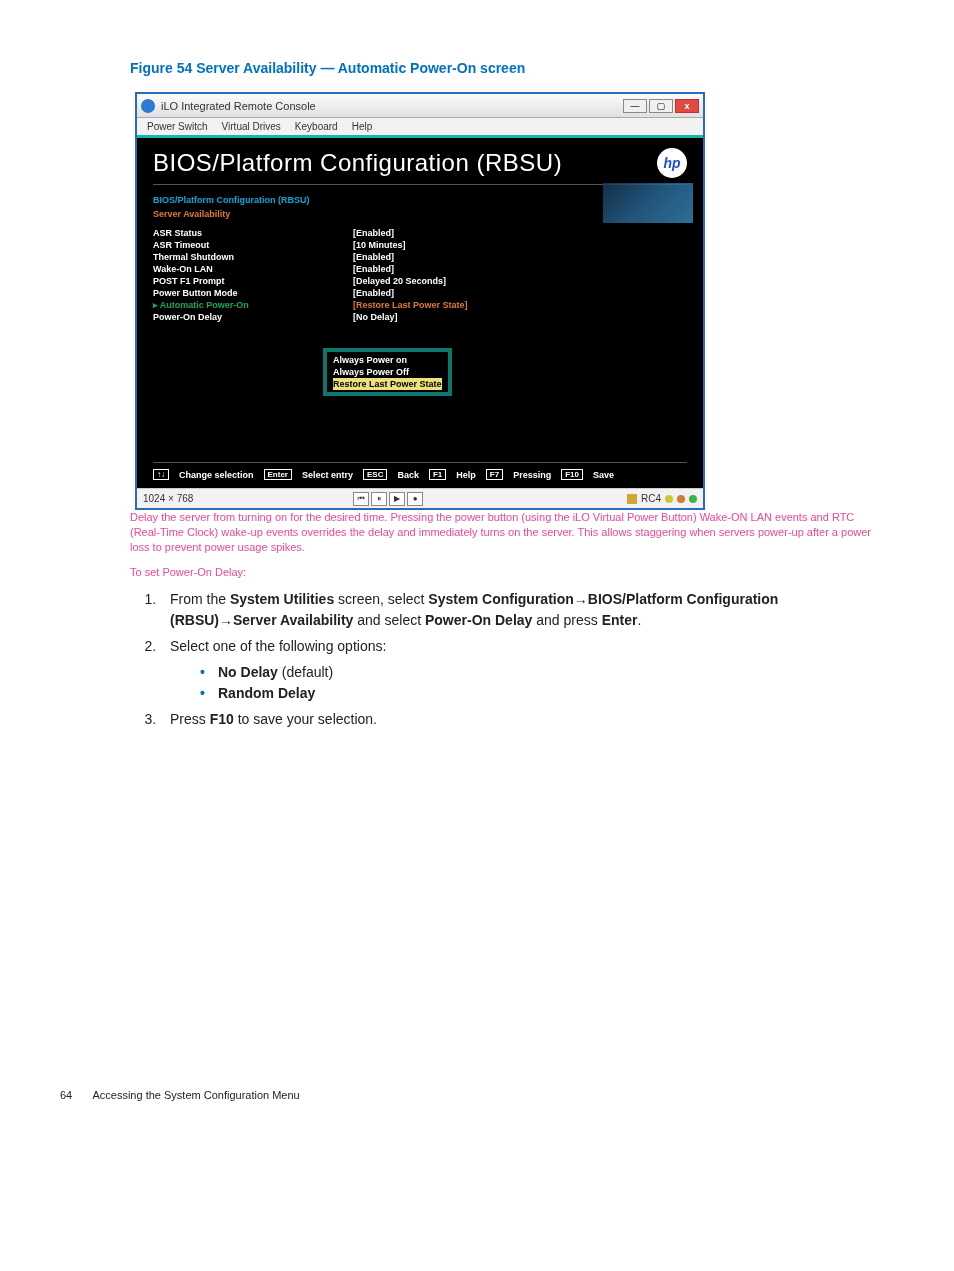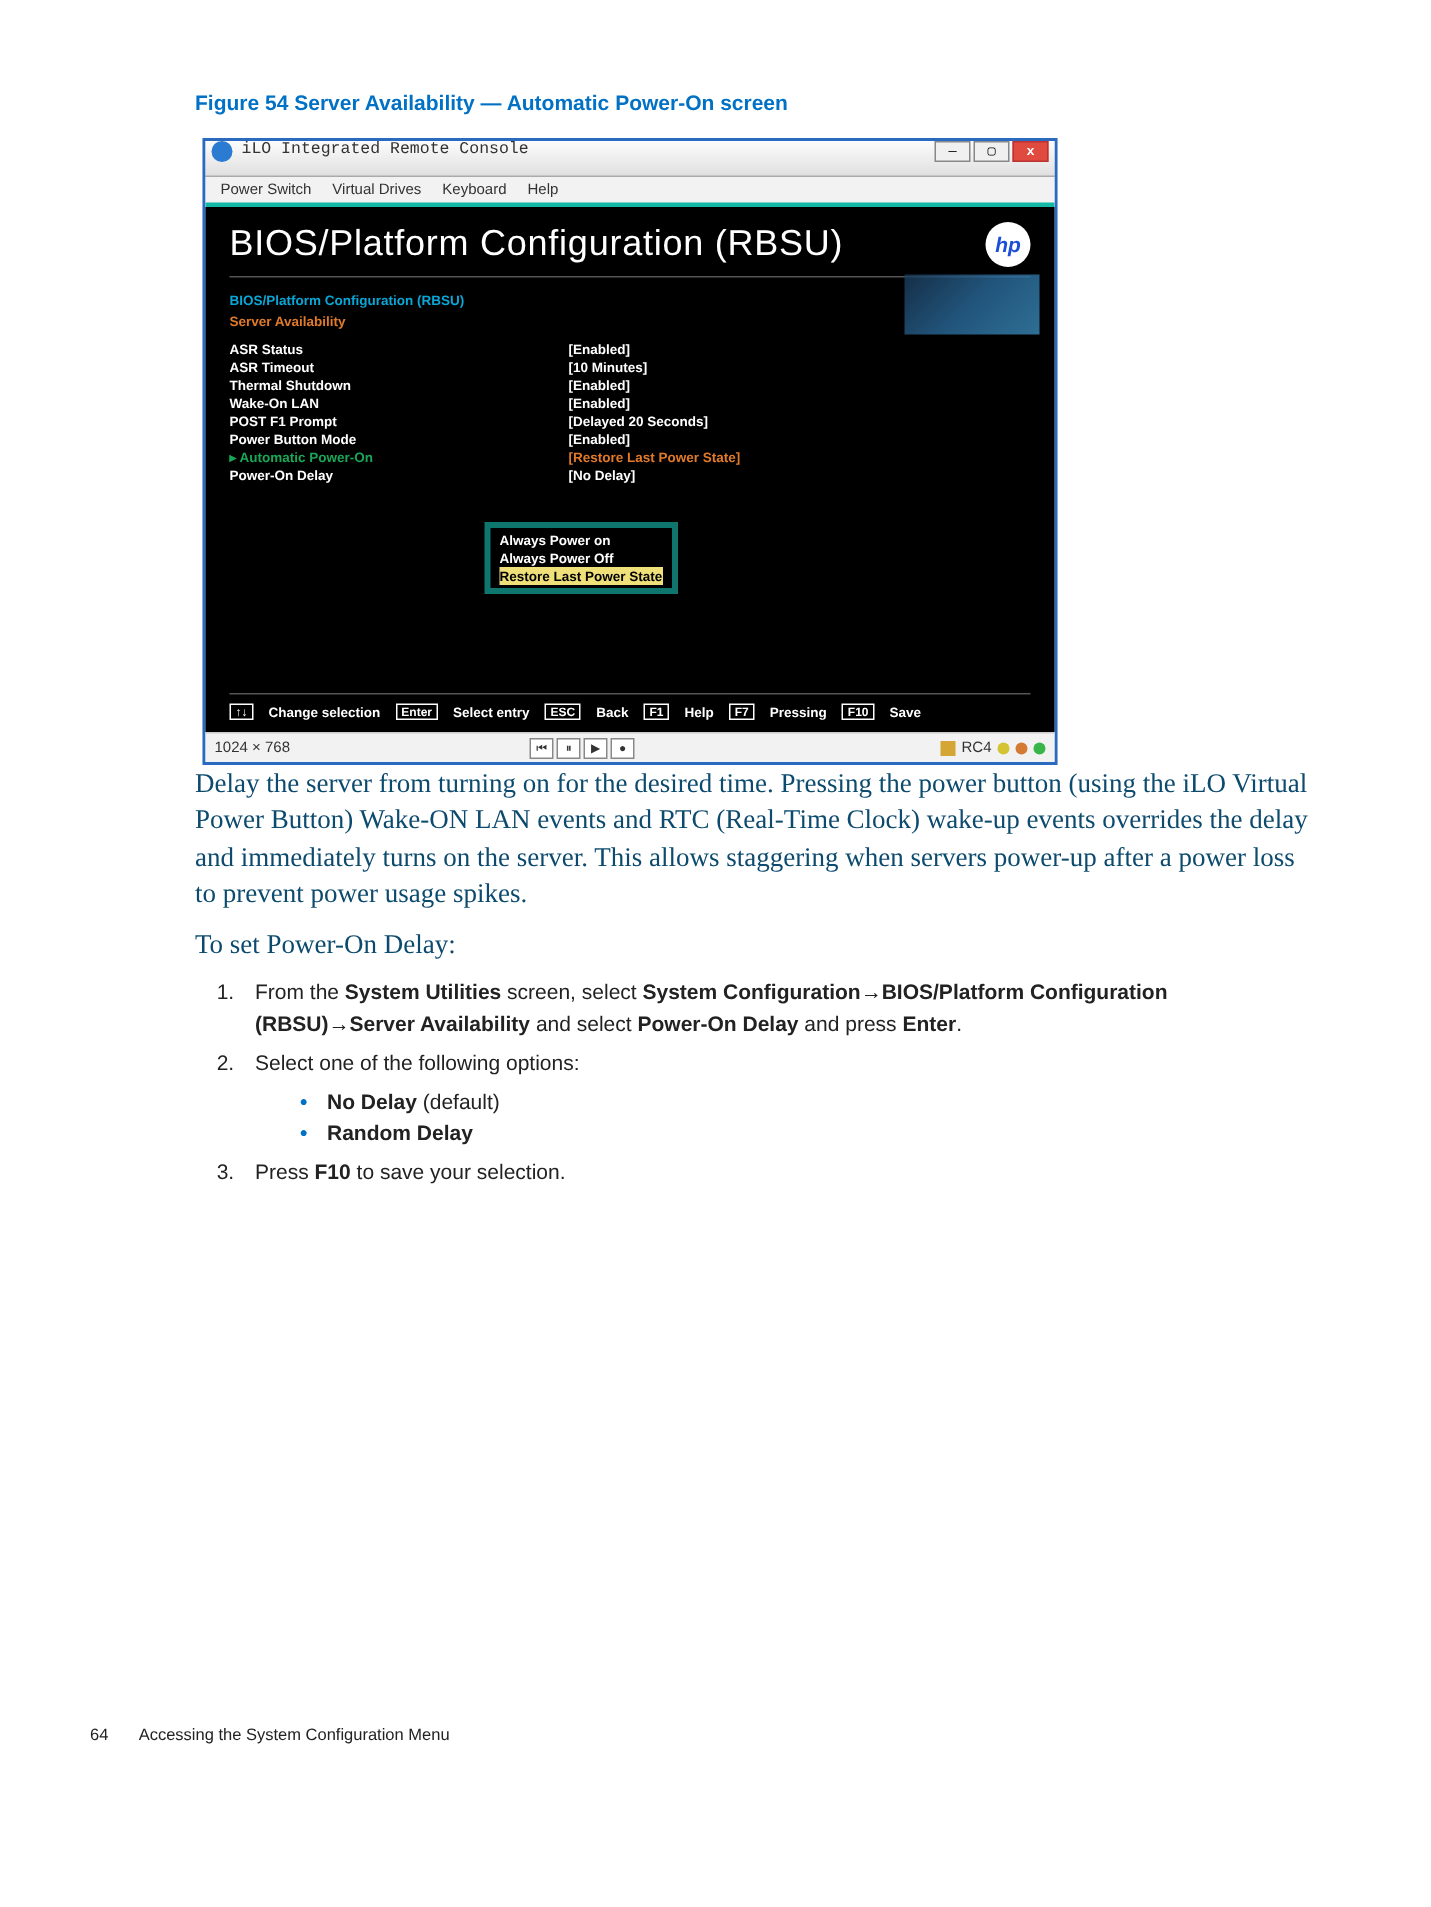--- a/index.html
+++ b/index.html
@@ -1,34 +1,34 @@
 <!DOCTYPE html>
 <html><head>
 <meta charset="utf-8">
 <style>
   * { box-sizing: border-box; margin: 0; padding: 0; }
   html, body { width: 954px; background: #fff; font-family: Arial, Helvetica, sans-serif; }
   .page { padding: 60px 60px 40px 60px; width:954px; }
   .fig-caption { color:#0071c5; font-size:14px; font-weight:bold; margin-left:70px; margin-bottom:16px; }
   .screenshot { width:570px; margin-left:75px; border:2px solid #2a6bbf; background:#dfe6ef; }
-  .titlebar { display:flex; height:24px; background:linear-gradient(#fcfcfc,#e0e0e0); border-bottom:1px solid #aaa; padding:0 4px;font-family:Liberation Mono, monospace; }
+  .titlebar { display:flex; align-items:center; height:24px; background:linear-gradient(#fcfcfc,#e0e0e0); border-bottom:1px solid #aaa; padding:0 4px; }
   .titlebar .ico { width:14px; height:14px; border-radius:50%; background:#2a7bd1; margin-right:6px; }
   .titlebar .title { font-size:11px; color:#333; flex:1; }
   .winbtns { display:flex; gap:2px; }
   .winbtn { width:24px; height:14px; font-size:9px; text-align:center; line-height:12px; border:1px solid #888; background:#f0f0f0; }
   .winbtn.close { background:#e04a3f; border-color:#b33; color:#fff; font-weight:bold; }
   .menubar { display:flex; gap:14px; padding:3px 10px; font-size:10px; color:#333; background:#f2f2f2; border-bottom:3px solid #14b8a6; }
   .bios { background:#000; color:#fff; padding:10px 16px 10px 16px; position:relative; min-height:350px; }
   .bios-head { display:flex; align-items:center; justify-content:space-between; }
   .bios-title { font-size:24px; font-weight:normal; color:#fff; letter-spacing:0.5px; }
   .hp-logo { width:30px; height:30px; border-radius:50%; background:#fff; color:#1d4ed8; font-style:italic; font-weight:bold; font-size:14px; display:flex; align-items:center; justify-content:center; }
   .bios hr { border:none; border-top:1px solid #555; margin:6px 0 10px 0; }
   .crumb { color:#0aa6d6; font-size:9px; font-weight:bold; margin-bottom:4px; }
   .crumb.sub { color:#e07a2a; margin-bottom:8px; }
-  .settings { display:flex;gap:26px; }
+  .settings { display:flex; }
   .settings .labels { width:200px; }
   .settings .vals { flex:1; }
   .settings div { font-size:9px; line-height:12px; color:#fff; font-weight:bold; white-space:nowrap; }
   .settings .sel { color:#1aa657; }
   .settings .vals .sel { color:#e07a2a; }
   .popup { margin-top:25px; margin-left:170px; display:inline-block; border:4px solid #0f766e; background:#000; padding:2px 6px; }
   .popup div { font-size:9px; line-height:12px; color:#fff; font-weight:bold; }
   .popup .hl { background:#efe07a; color:#000; }
   .server-img { position:absolute; top:45px; right:10px; width:90px; height:40px; background:linear-gradient(135deg,#1a3a5a,#2a6a9a,#3a8aba); opacity:0.8; }
   .keybar { position:absolute; bottom:8px; left:16px; right:16px; border-top:1px solid #555; padding-top:6px; display:flex; gap:10px; align-items:center; color:#fff; font-size:9px; font-weight:bold; }
@@ -36,21 +36,21 @@
   .statusbar { display:flex; align-items:center; background:#f2f2f2; border-top:1px solid #ccc; height:20px; font-size:10px; color:#333; padding:0 6px; }
   .statusbar .res { flex:0 0 auto; }
   .statusbar .center { flex:1; display:flex; justify-content:center; gap:2px; }
   .statusbar .sbtn { border:1px solid #888; background:#fff; width:16px; height:14px; font-size:8px; text-align:center; line-height:12px; }
   .statusbar .right { display:flex; align-items:center; gap:4px;margin-left:44px; }
   .dot { width:8px;height:8px;border-radius:50%; }
   .dot.y{background:#d4c433;} .dot.o{background:#d47a33;} .dot.g{background:#3ab54a;}
   .lockico { width:10px;height:10px;background:#d4a633; }
 
   .h2 { color:#0071c5; font-size:18px; margin:22px 0 10px 0; }
-  .bodytext { font-size:18px; color:#0c4a6e; line-height:1.35; margin-left:70px; margin-right:20px; margin-bottom:10px;font-family:Liberation Serif, serif; }
+  .bodytext { font-size:11px; color:#ec4899; line-height:1.35; margin-left:70px; margin-right:20px; margin-bottom:10px; }
   ol.steps { margin-left:100px; margin-right:20px; font-size:14px; color:#222; line-height:1.45; }
   ol.steps > li { margin-bottom:6px; padding-left:10px; }
   ul.opts { list-style:none; margin:6px 0 6px 30px; }
   ul.opts li::before { content:"•"; color:#0071c5; font-weight:bold; display:inline-block; width:18px; }
   .footer { position:relative; margin-top:360px; font-size:11px; color:#222; }
   .footer .pn { display:inline-block; width:30px; }
   .arrow { font-family: 'Segoe UI Symbol', Arial; }
 </style>
 </head>
 <body>

